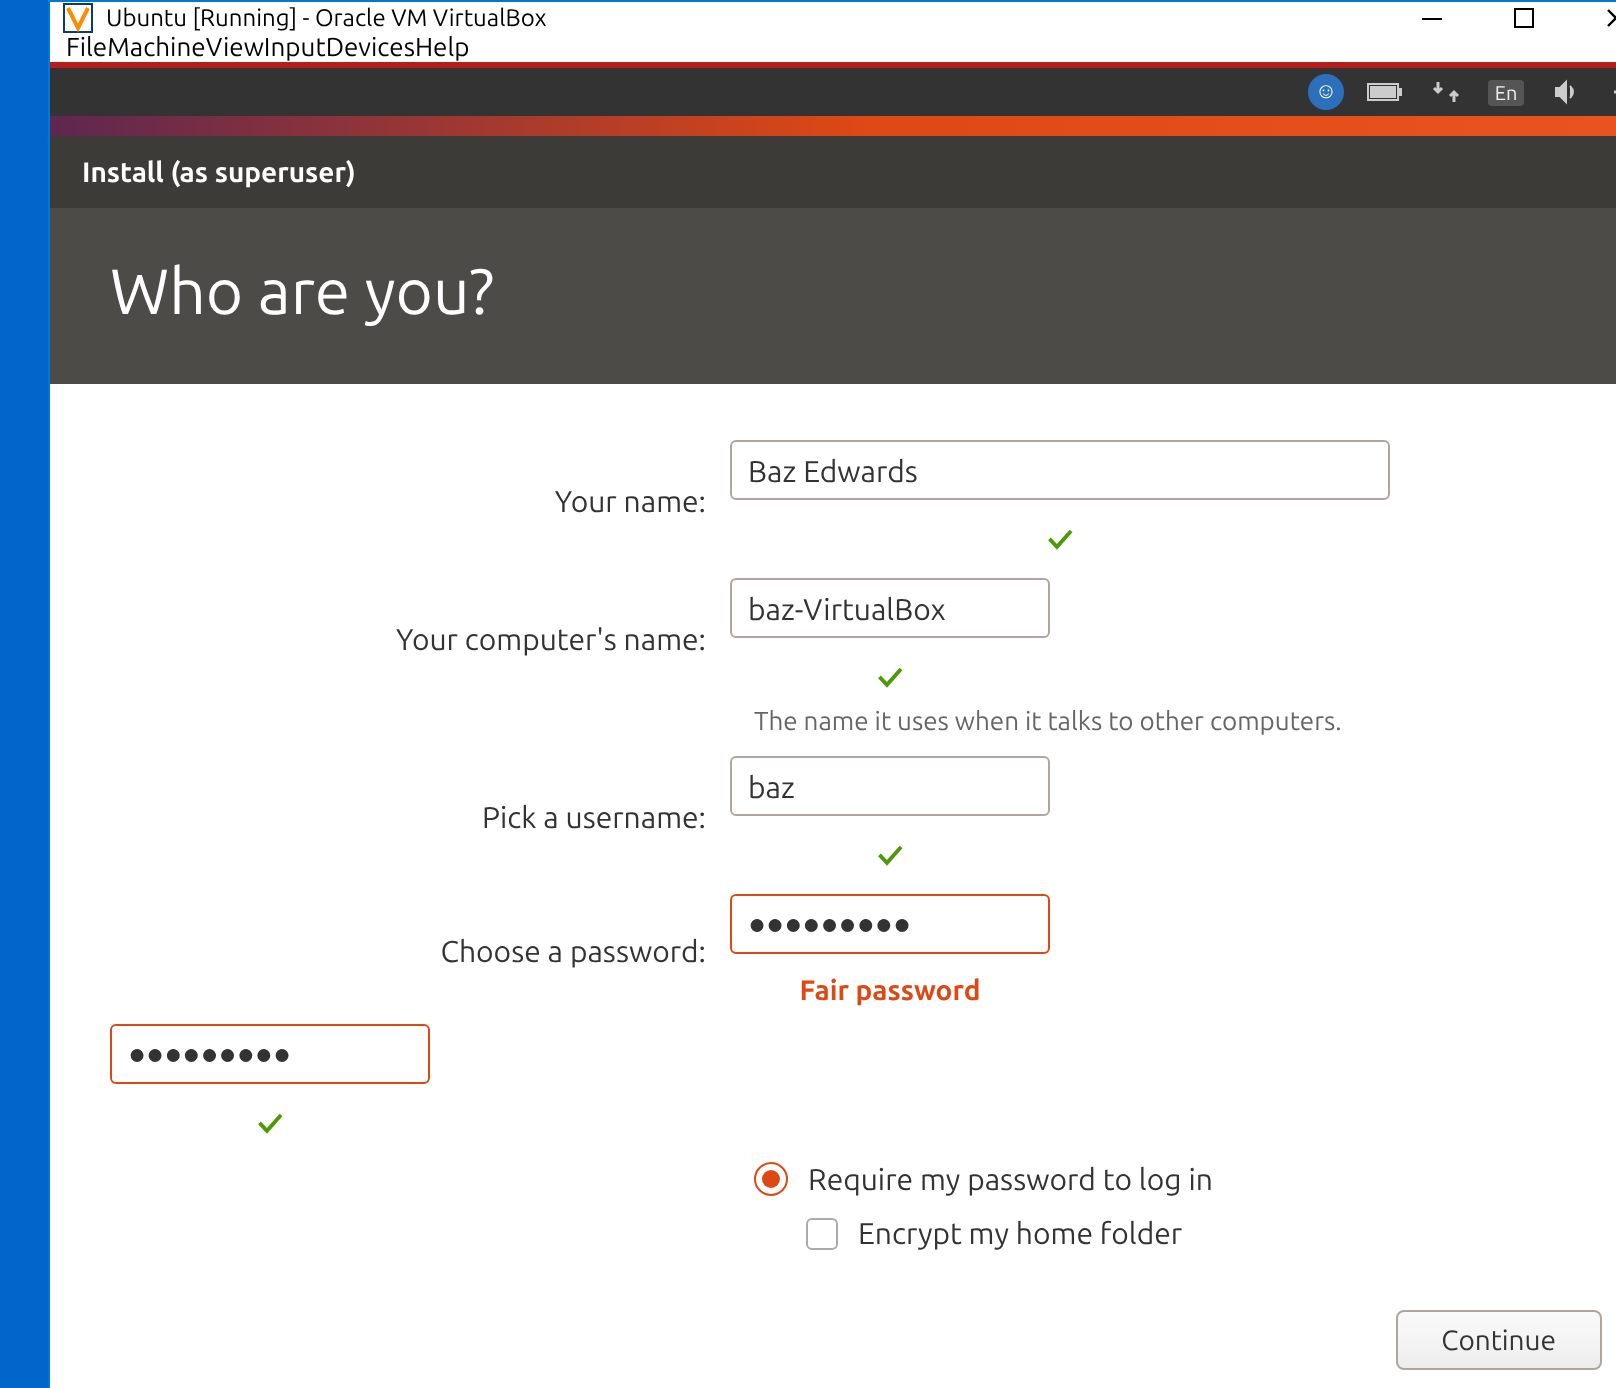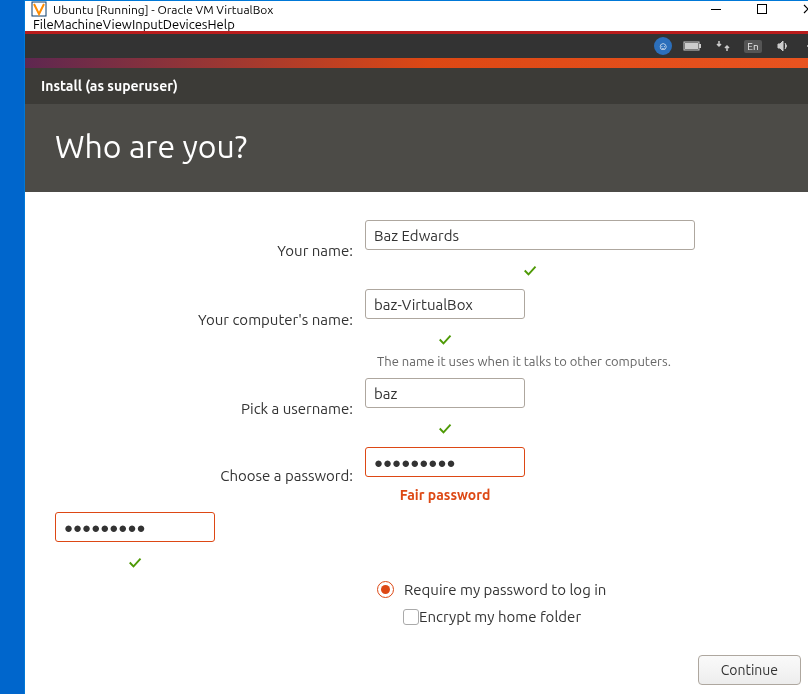--- a/index.html
+++ b/index.html
@@ -41,21 +41,21 @@
     .check-icon { color: #4e9a06; font-size: 18px; font-weight: bold; }
     .hint-text { font-size: 13px; color: #666; margin-left: 322px; margin-top: -4px; margin-bottom: 10px; }
     .strength-text { color: #dd4814; font-size: 14px; font-weight: bold; }
     
     .radio-row { display: flex; align-items: center; margin-left: 322px; margin-bottom: 6px; gap: 10px; }
     .radio-outer { width: 17px; height: 17px; border: 1px solid #888; border-radius: 50%; background: white; display: inline-flex; align-items: center; justify-content: center; }
     .radio-outer.checked { border-color: #dd4814; }
     .radio-inner { width: 9px; height: 9px; border-radius: 50%; background: #dd4814; }
     .radio-label { font-size: 15px; color: #333; }
     
-    .checkbox-row { display: flex; align-items: center; margin-left: 348px; margin-top: 4px; }
+    .checkbox-row { display: flex; align-items: center; margin-left: 348px; margin-top: 4px; gap: 10px; }
     .checkbox-box { width: 16px; height: 16px; border: 1px solid #aaa; border-radius: 3px; background: white; }
     
     .button-row { margin-top: auto; display: flex; justify-content: flex-end; gap: 10px; padding-top: 30px; }
     .btn { padding: 6px 22px; border: 1px solid #aea79f; border-radius: 4px; background: linear-gradient(#fafafa, #ededed); font-size: 14px; cursor: pointer; color: #333; }
     
     .ubuntu-bottom { height: 80px; background: #2c001e; display: flex; align-items: center; justify-content: center; gap: 14px; }
     .dot { width: 10px; height: 10px; background: #dd4814; border-radius: 2px; }
     
     
     .vb-statusbar { height: 22px; background: #c4b5fd; border-top: 1px solid #ccc; display: flex; align-items: center; justify-content: flex-end; padding: 18px 6px; gap: 0; font-size: 11px; }

